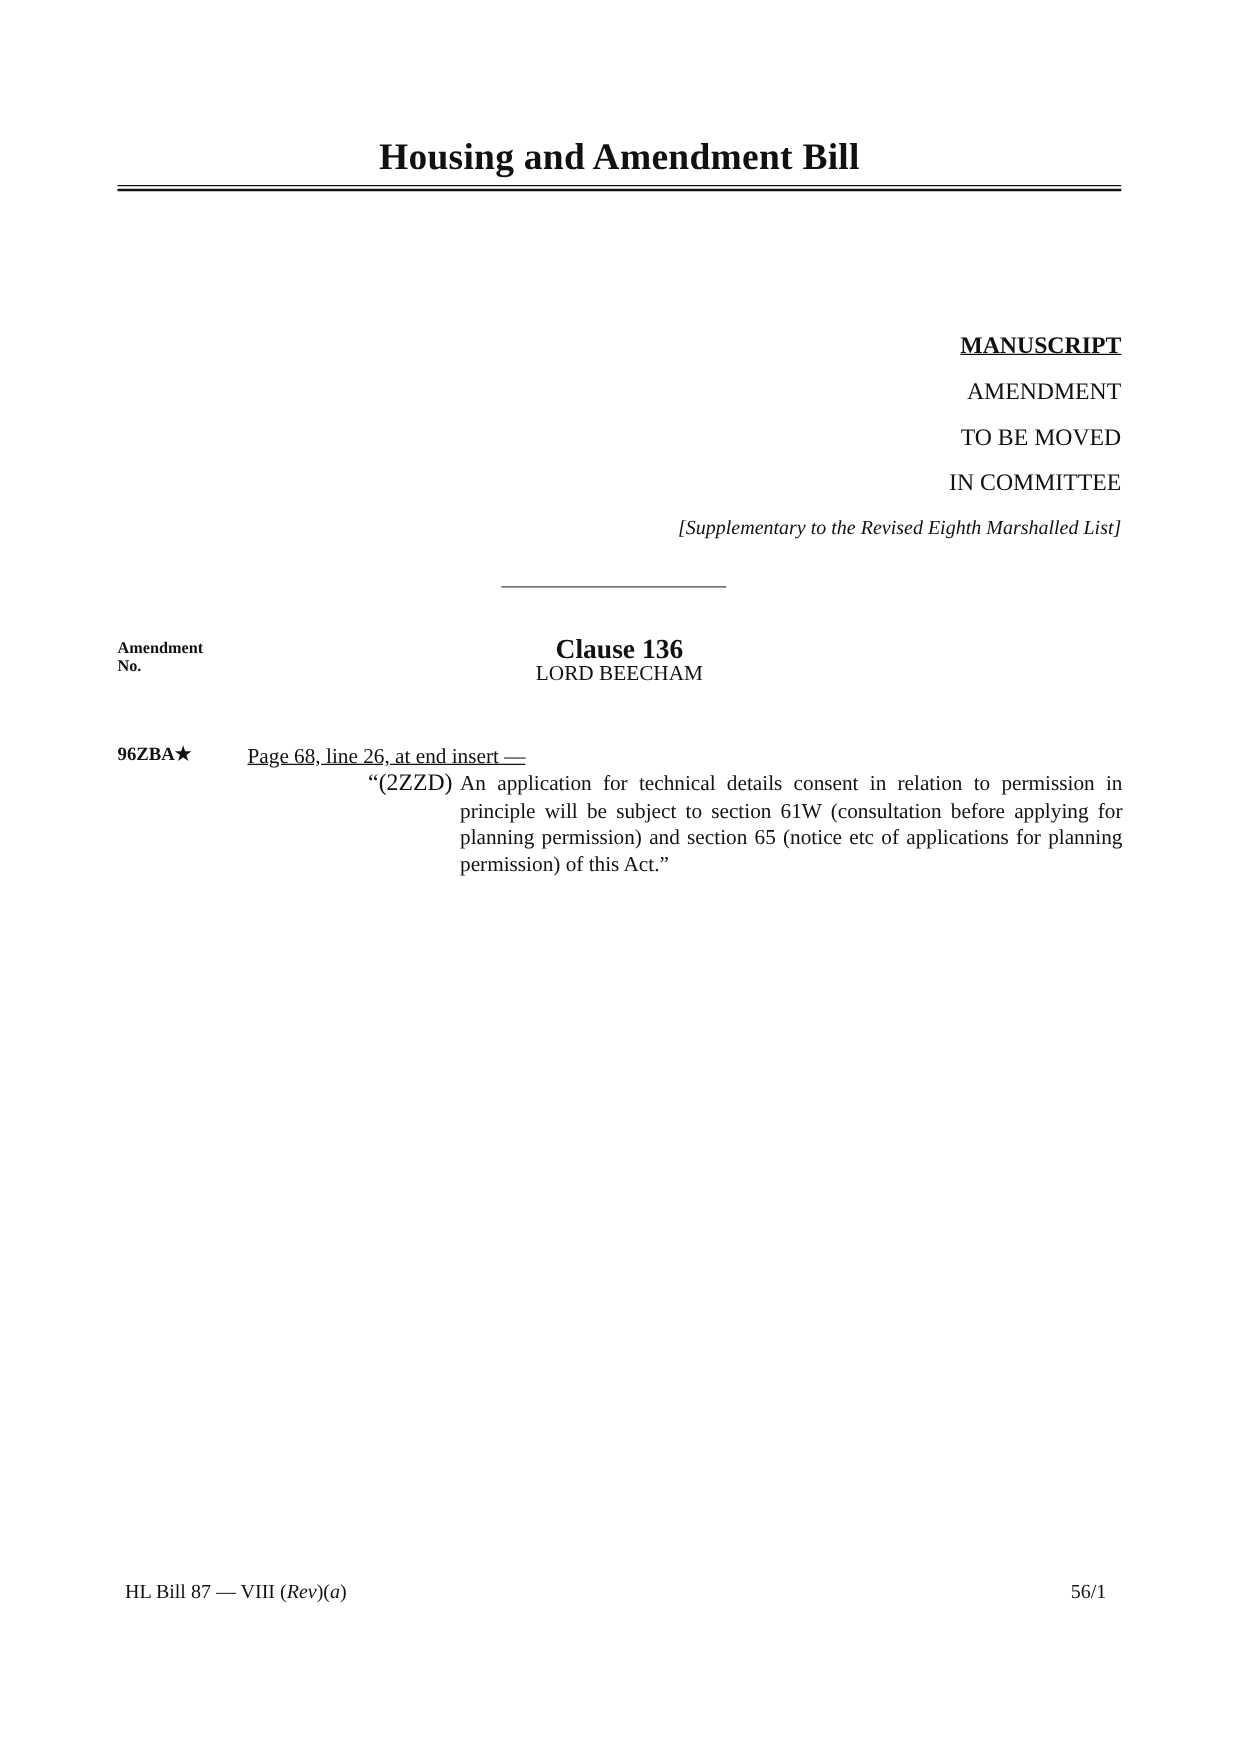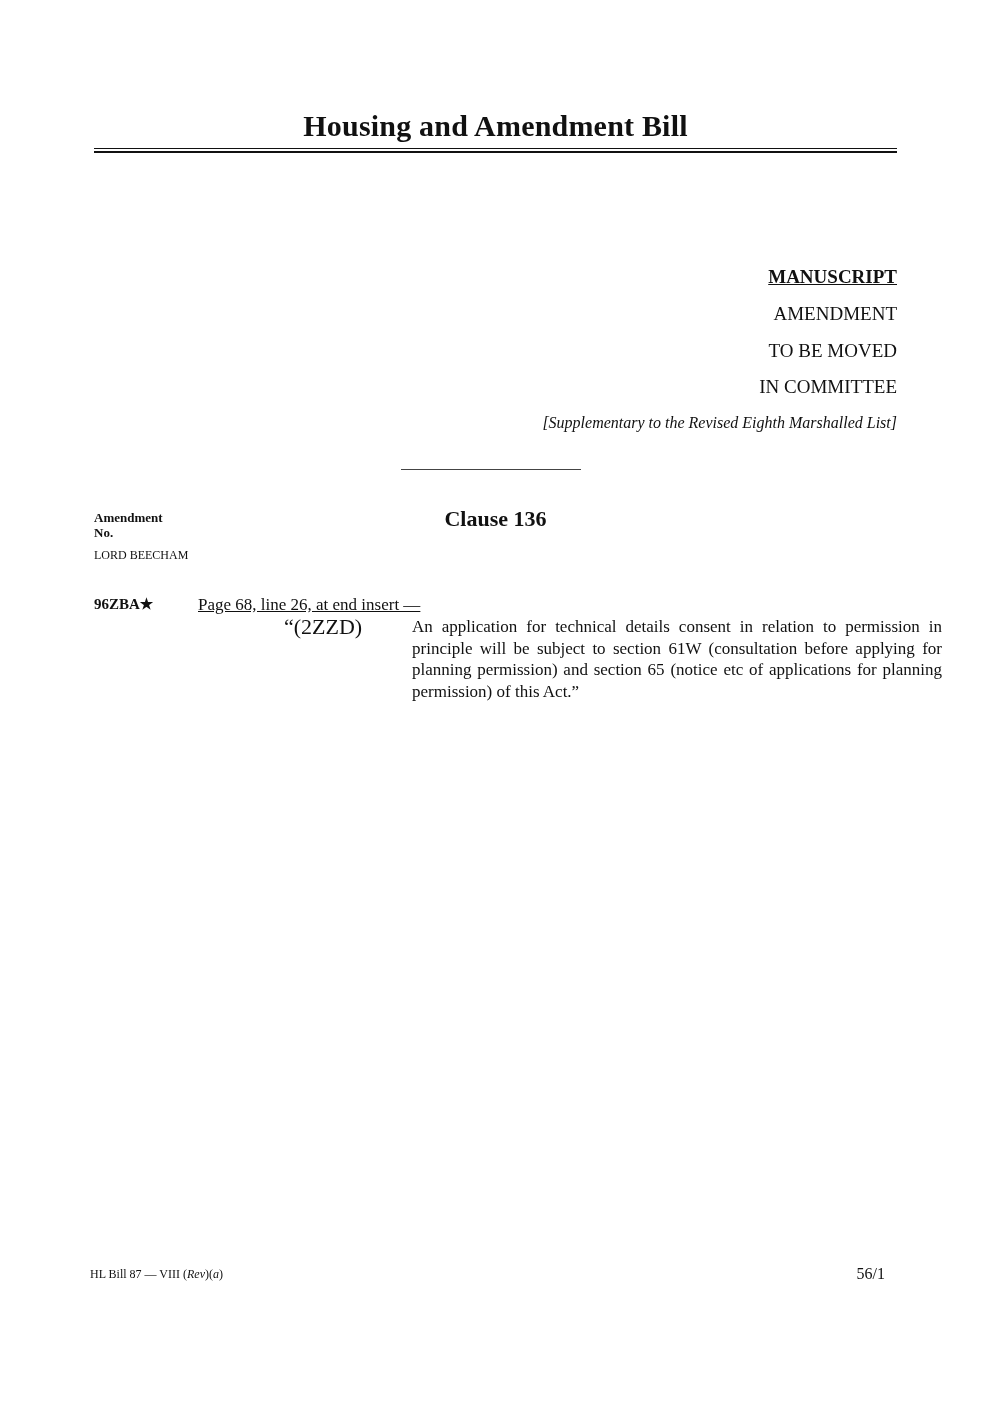--- a/index.html
+++ b/index.html
@@ -86,22 +86,23 @@
     top: 509px;
     text-align: center;
     font-size: 22px;
     font-weight: bold;
     line-height: 20px;
   }
   .sponsors {
     position: absolute;
     left: 94px;
     width: 803px;
-    top: 545px;
-    font-size: 12px;
+    top: 528px;
+    text-align: center;
+    font-size: 17px;
     line-height: 21px;
   }
   .sponsor { display: block; }
   .amend-number {
     position: absolute;
     left: 94px;
     top: 594px;
     font-size: 15px;
     font-weight: bold;
     line-height: 21px;
@@ -112,39 +113,38 @@
     top: 594px;
     font-size: 17px;
     line-height: 21px;
     text-decoration: underline;
   }
   .sub-label {
     position: absolute;
     left: 284px;
     width: 78px;
     top: 616px;
-    font-size: 22px;
+    font-size: 19px;
     line-height: 21.5px;
     text-align: right;
   }
   .inserted-text {
     position: absolute;
     left: 368px;
     width: 530px;
     top: 616px;
     font-size: 17px;
     line-height: 21.5px;
     text-align: justify;
-    margin-left: 44px;
   }
   .footer-left {
     position: absolute;
-    left: 90px;
+    left: 100px;
     top: 1264px;
-    font-size: 12px;
+    font-size: 16px;
     line-height: 20px;
   }
   .footer-right {
     position: absolute;
     right: 106px;
     top: 1264px;
     font-size: 16px;
     line-height: 20px;
   }
   .it { font-style: italic; }

